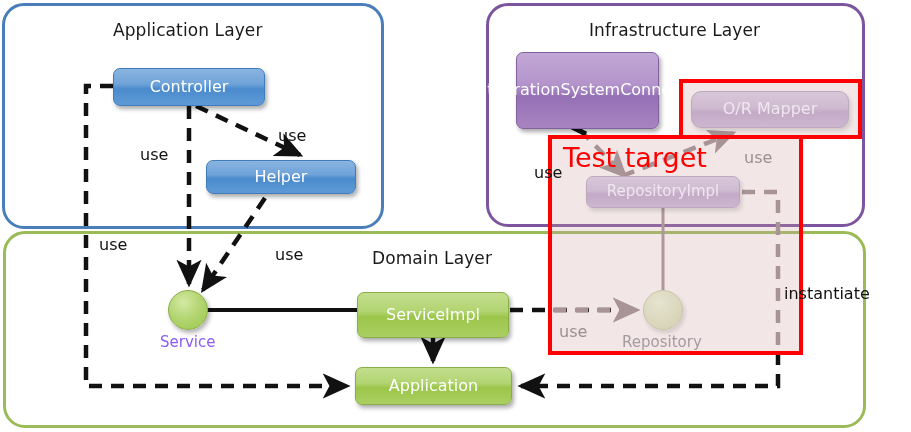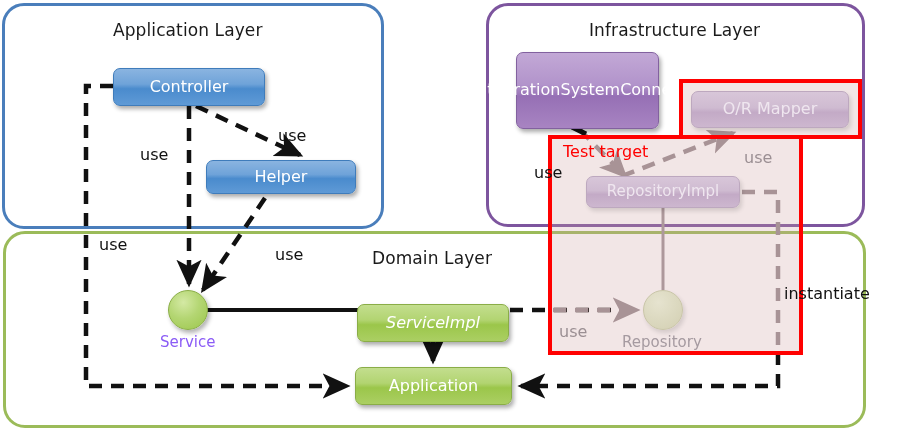--- a/index.html
+++ b/index.html
@@ -64,23 +64,23 @@
   .node-faded {
     background: linear-gradient(180deg, #d8c6d9 0%, #cfbbd1 45%, #c3aac6 58%, #cdb7cf 100%);
     border: 1px solid #bda8bf;
     color: #efe6ef;
     box-shadow: 2px 3px 4px rgba(0,0,0,0.13);
   }
 
   .n-controller    { left: 113px; top: 68px;  width: 152px; height: 38px; text-align: right; }
   .n-helper        { left: 206px; top: 160px; width: 150px; height: 34px; }
   .n-isc           { left: 516px; top: 52px;  width: 143px; height: 77px; flex-direction: row; }
-  .n-ormapper      { left: 691px; top: 91px;  width: 158px; height: 37px; }
+  .n-ormapper      { left: 691px; top: 91px;  width: 158px; height: 37px; border-radius: 10px; }
   .n-repoimpl      { left: 586px; top: 176px; width: 154px; height: 32px; font-size: 15px; }
-  .n-serviceimpl   { left: 357px; top: 304px; width: 152px; height: 38px; font-style: italic; }
+  .n-serviceimpl   { left: 357px; top: 292px; width: 152px; height: 46px; }
   .n-domainobject  { left: 355px; top: 367px; width: 157px; height: 38px; }
 
   
   .iface {
     position: absolute;
     width: 40px; height: 40px;
     border-radius: 50%;
     box-sizing: border-box;
   }
   .iface-green {
@@ -127,21 +127,21 @@
     position: absolute;
     background: rgba(205,160,160,0.26);
     border: 4px solid #ff0000;
     box-sizing: border-box;
   }
   .tr-ormapper { left: 679px; top: 79px;  width: 183px; height: 60px; }
   .tr-main     { left: 548px; top: 135px; width: 255px; height: 220px; }
   .test-target-label {
     position: absolute;
     left: 563px; top: 142px;
-    font-size: 16px;
+    font-size: 27px;
     color: #ff0000;
     white-space: nowrap;
   }
 </style>
 </head>
 <body>
 
 <div id="stage">
 
   <div class="layer layer-app"></div>

